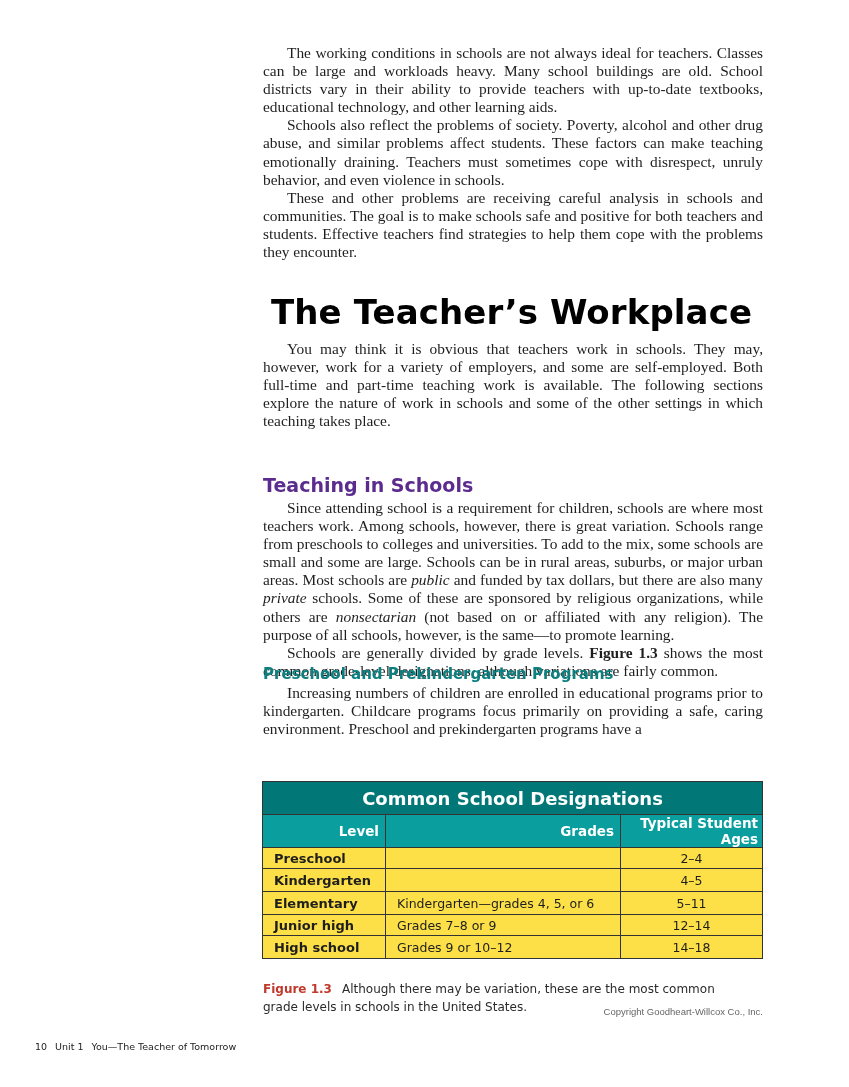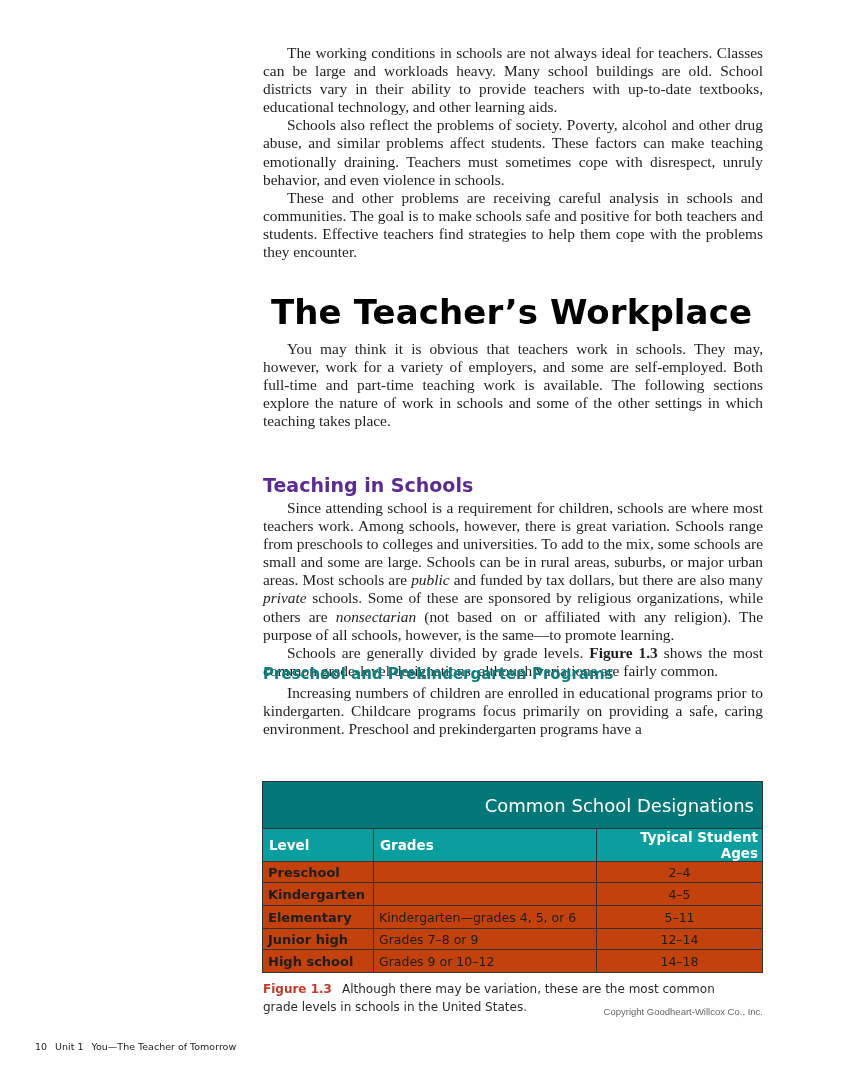--- a/index.html
+++ b/index.html
@@ -25,31 +25,31 @@
     font-weight: bold; font-size: 15px; color: #0d7f7f; margin: 0;
   }
   em.i { font-style: italic; }
   strong.bi { font-style: italic; font-weight: normal; }
   strong.b { font-weight: bold; }
 
   
   .fig { position: absolute; left: 262px; top: 781px; width: 501px; }
   table { border-collapse: collapse; width: 100%; font-family: "DejaVu Sans", "Liberation Sans", sans-serif; }
   .t-title {
-    background: #027777; color: #ffffff; font-weight: normal; font-size: 18px;
-    text-align: right; height: 30px; border: 1px solid #333; padding: 8px;
+    background: #027777; color: #ffffff; font-weight: bold; font-size: 18px;
+    text-align: center; height: 30px; border: 1px solid #333; padding: 1px;
   }
   .t-head th {
     background: #0a9e9e; color: #ffffff; font-weight: bold; font-size: 13.5px;
-    height: 20px; padding: 0 6px; border: 1px solid #333; text-align: left;
+    height: 20px; padding: 0 6px; border: 1px solid #333; text-align: right;
   }
   .t-head th.ages { text-align: right; padding-right: 4px; }
   td {
-    background: #c2410c; border: 1px solid #333; font-size: 12.5px; color: #1e1e1e;
-    height: 20px; padding: 0 5px;
+    background: #fde047; border: 1px solid #333; font-size: 12.5px; color: #1e1e1e;
+    height: 20px; padding: 0 11px;
   }
   td.level { font-weight: bold; font-size: 13px; width: 100px; }
   td.grades { width: 212px; }
   td.ages { text-align: center; }
   tr.tall td { height: 22px; }
 
   .caption {
     position: absolute; left: 263px; top: 980px; width: 490px;
     font-family: "DejaVu Sans", "Liberation Sans", sans-serif; font-size: 12px;
     line-height: 18px; color: #2a2a2a;

